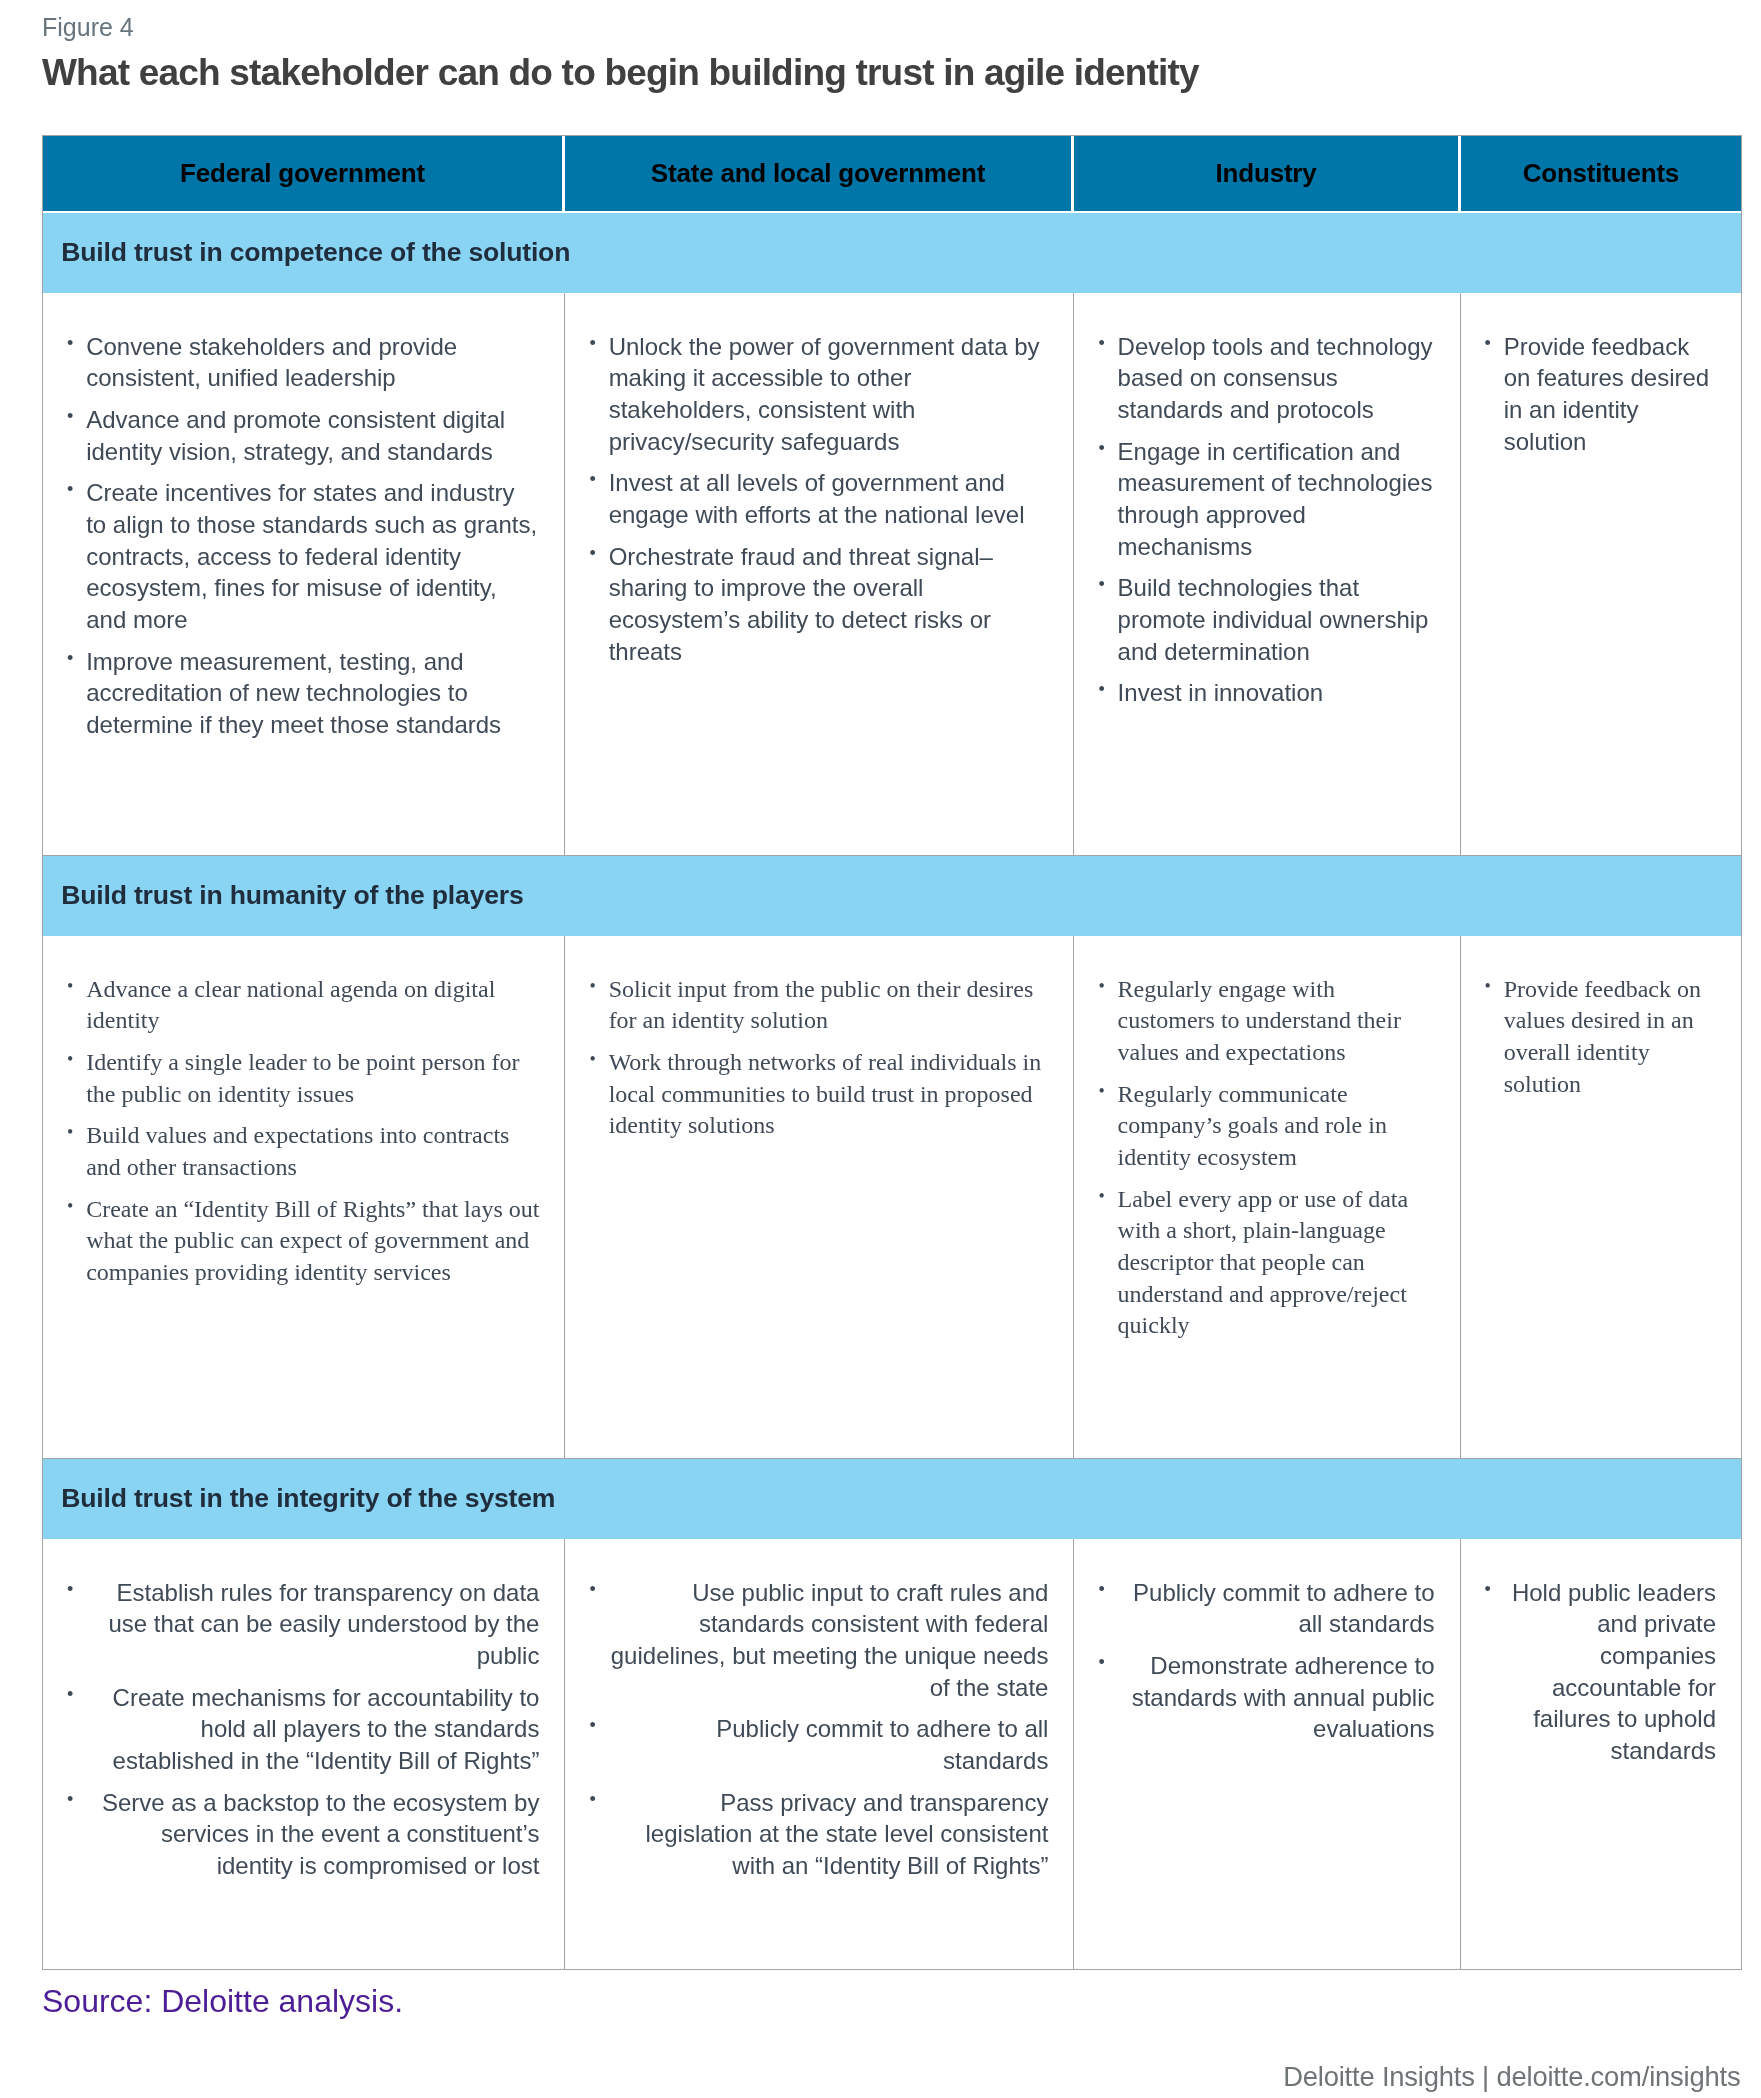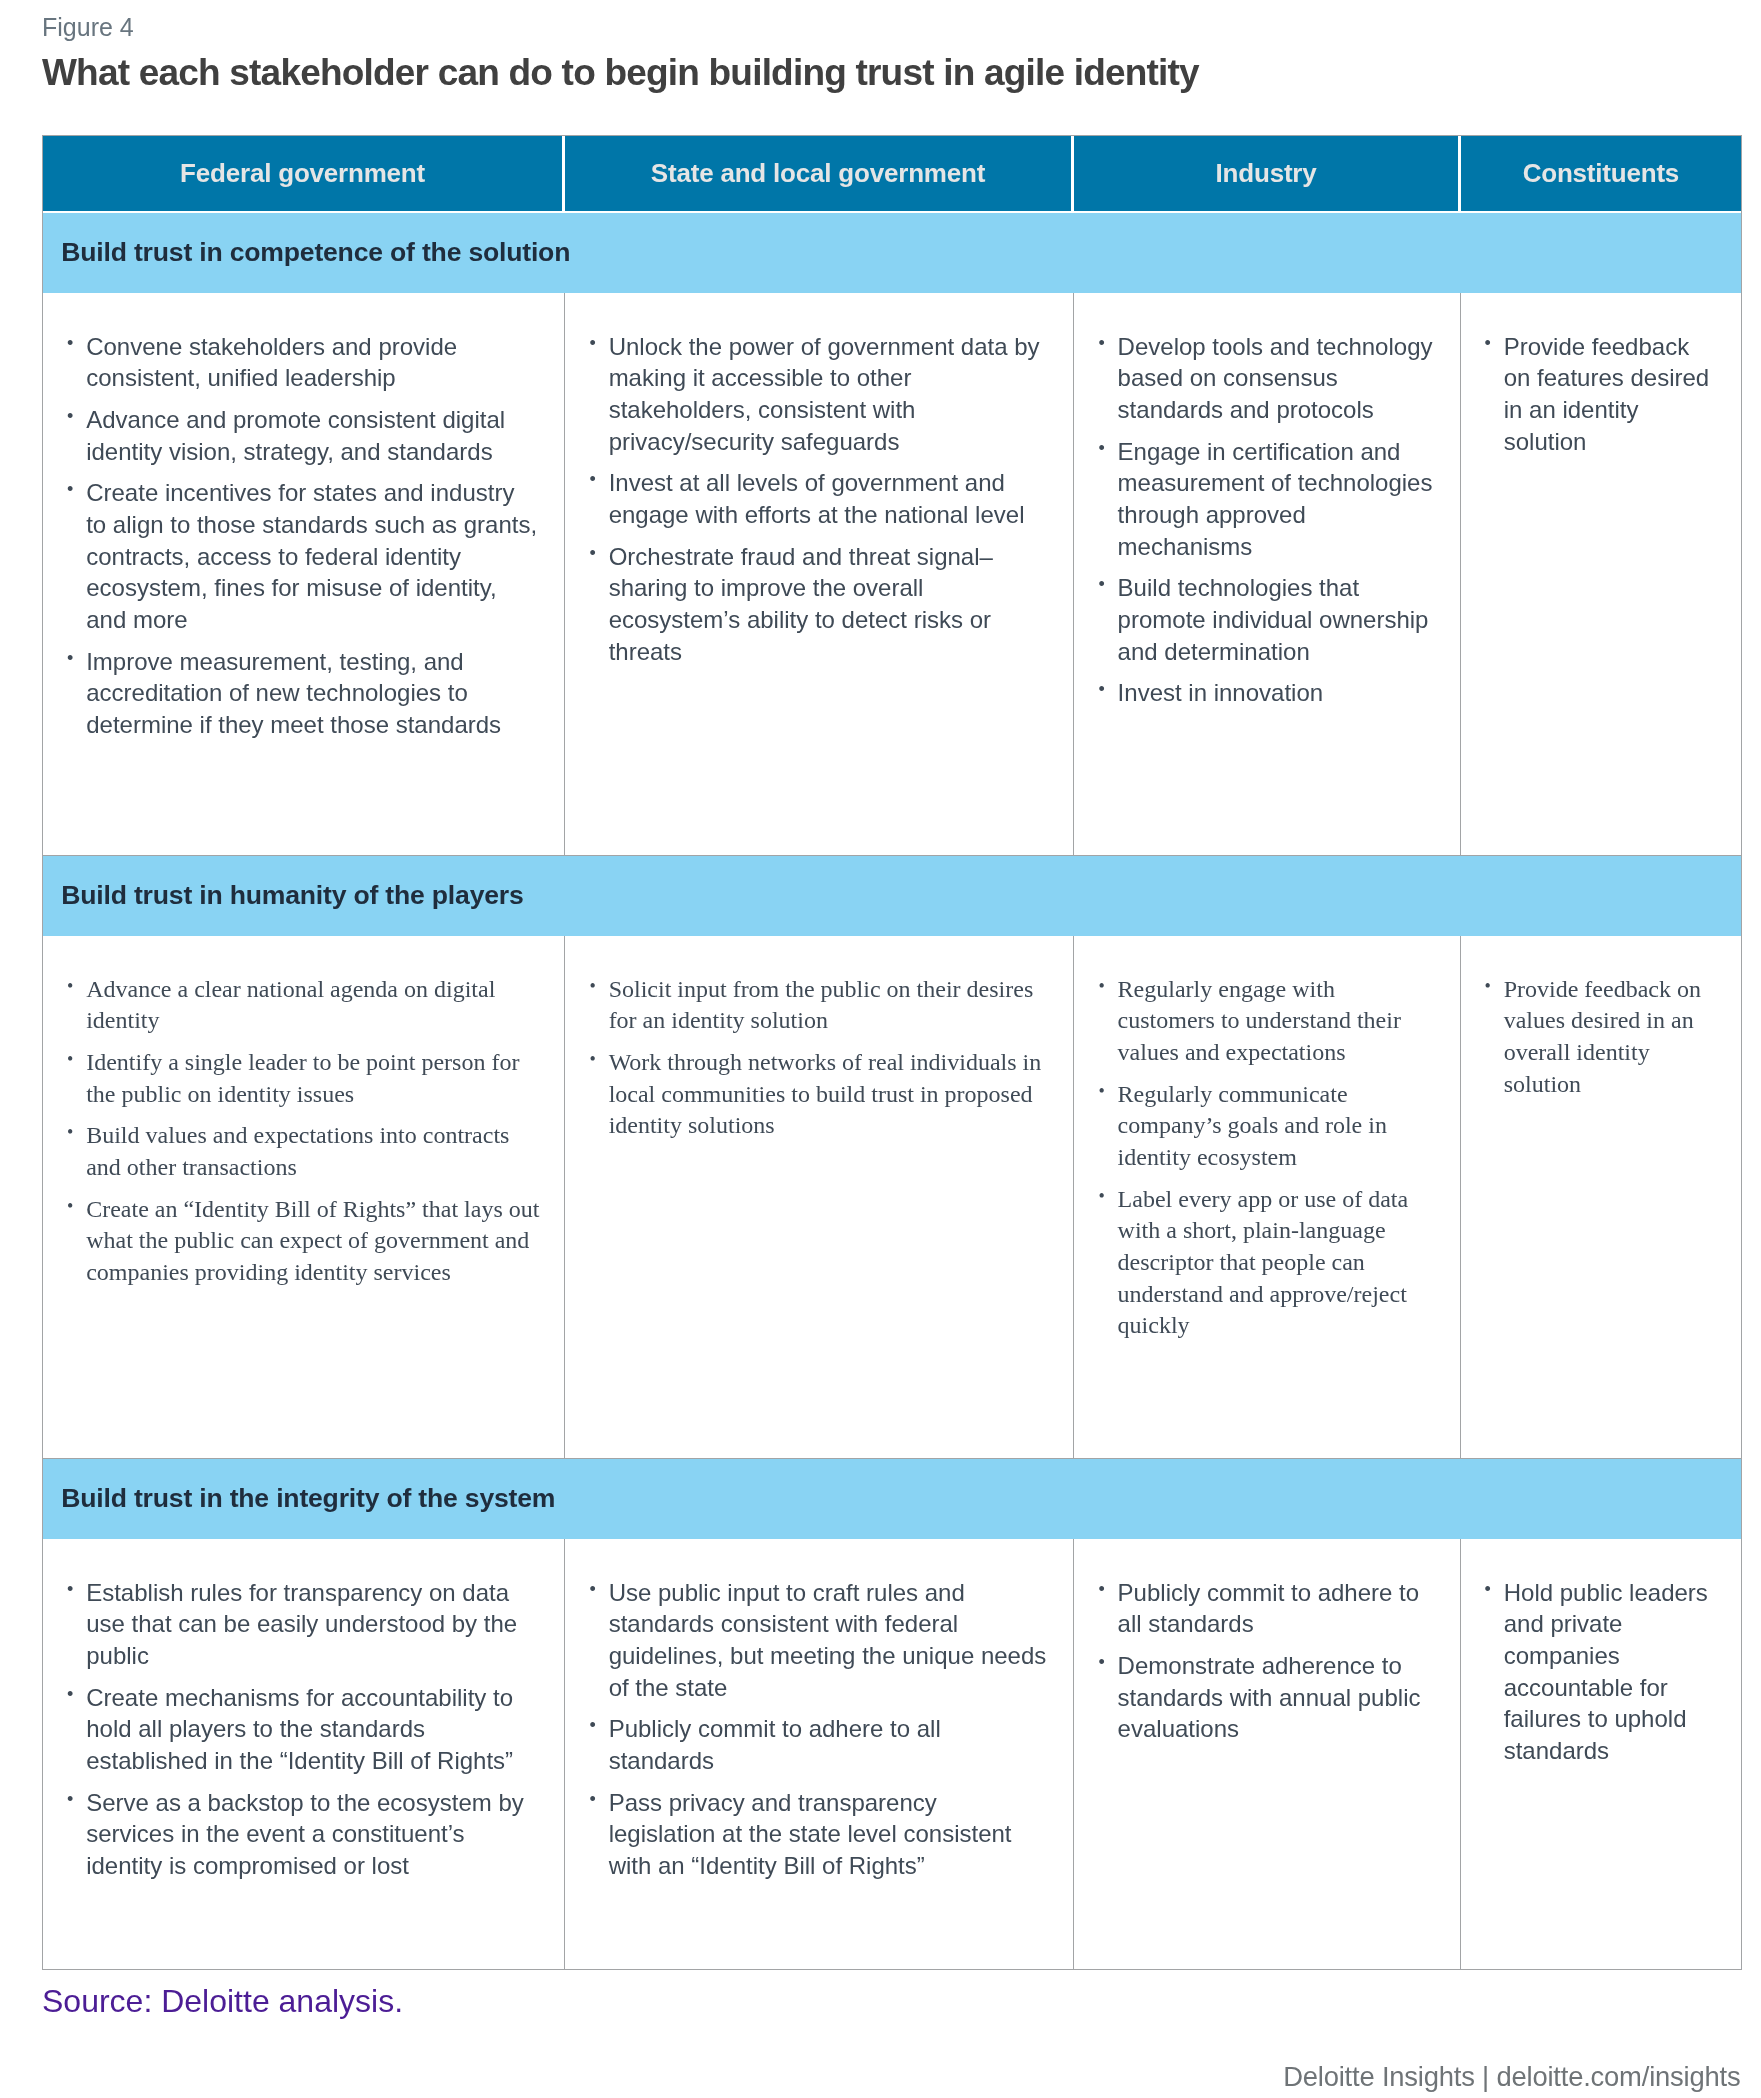--- a/index.html
+++ b/index.html
@@ -28,21 +28,21 @@
   }
   .header-row{
     display:grid;
     grid-template-columns:628fr 613fr 465fr 339fr;
     column-gap:2.5px;
     background:#ffffff;
     margin-bottom:1.7px;
   }
   .hcell{
     background:#0076a8;
-    color:#e5e5e5;
+    color:#000000;
     font-weight:bold;
     font-size:26px;
     letter-spacing:-0.2px;
     height:75px;
     display:flex;align-items:center;justify-content:center;
     text-align:center;
   }
   .band{
     background:#89d3f3;
     height:80px;
@@ -51,21 +51,21 @@
     box-sizing:border-box;
     font-size:26.6px;font-weight:bold;color:#1f2d3d;
     letter-spacing:-0.2px;
   }
   .body-row{
     display:grid;
     grid-template-columns:628fr 613fr 465fr 339fr;
     border-bottom:1.7px solid #a2a4a6;
     background:#ffffff;
   }
-  .body-row.last{border-bottom:none;}
+  .body-row.last{border-bottom:none;text-align:right;}
   .row1{min-height:562px;}
   .row2{min-height:522px;font-family:Liberation Serif, serif;}
   .row3{min-height:430px;}
   .cell{
     padding:38px 25px 25px 21.6px;
     box-sizing:border-box;
   }
   .cell + .cell{border-left:1.7px solid #a2a4a6;}
   ul.bullets{list-style:none;margin:0;padding:0;}
   li.bullet{

